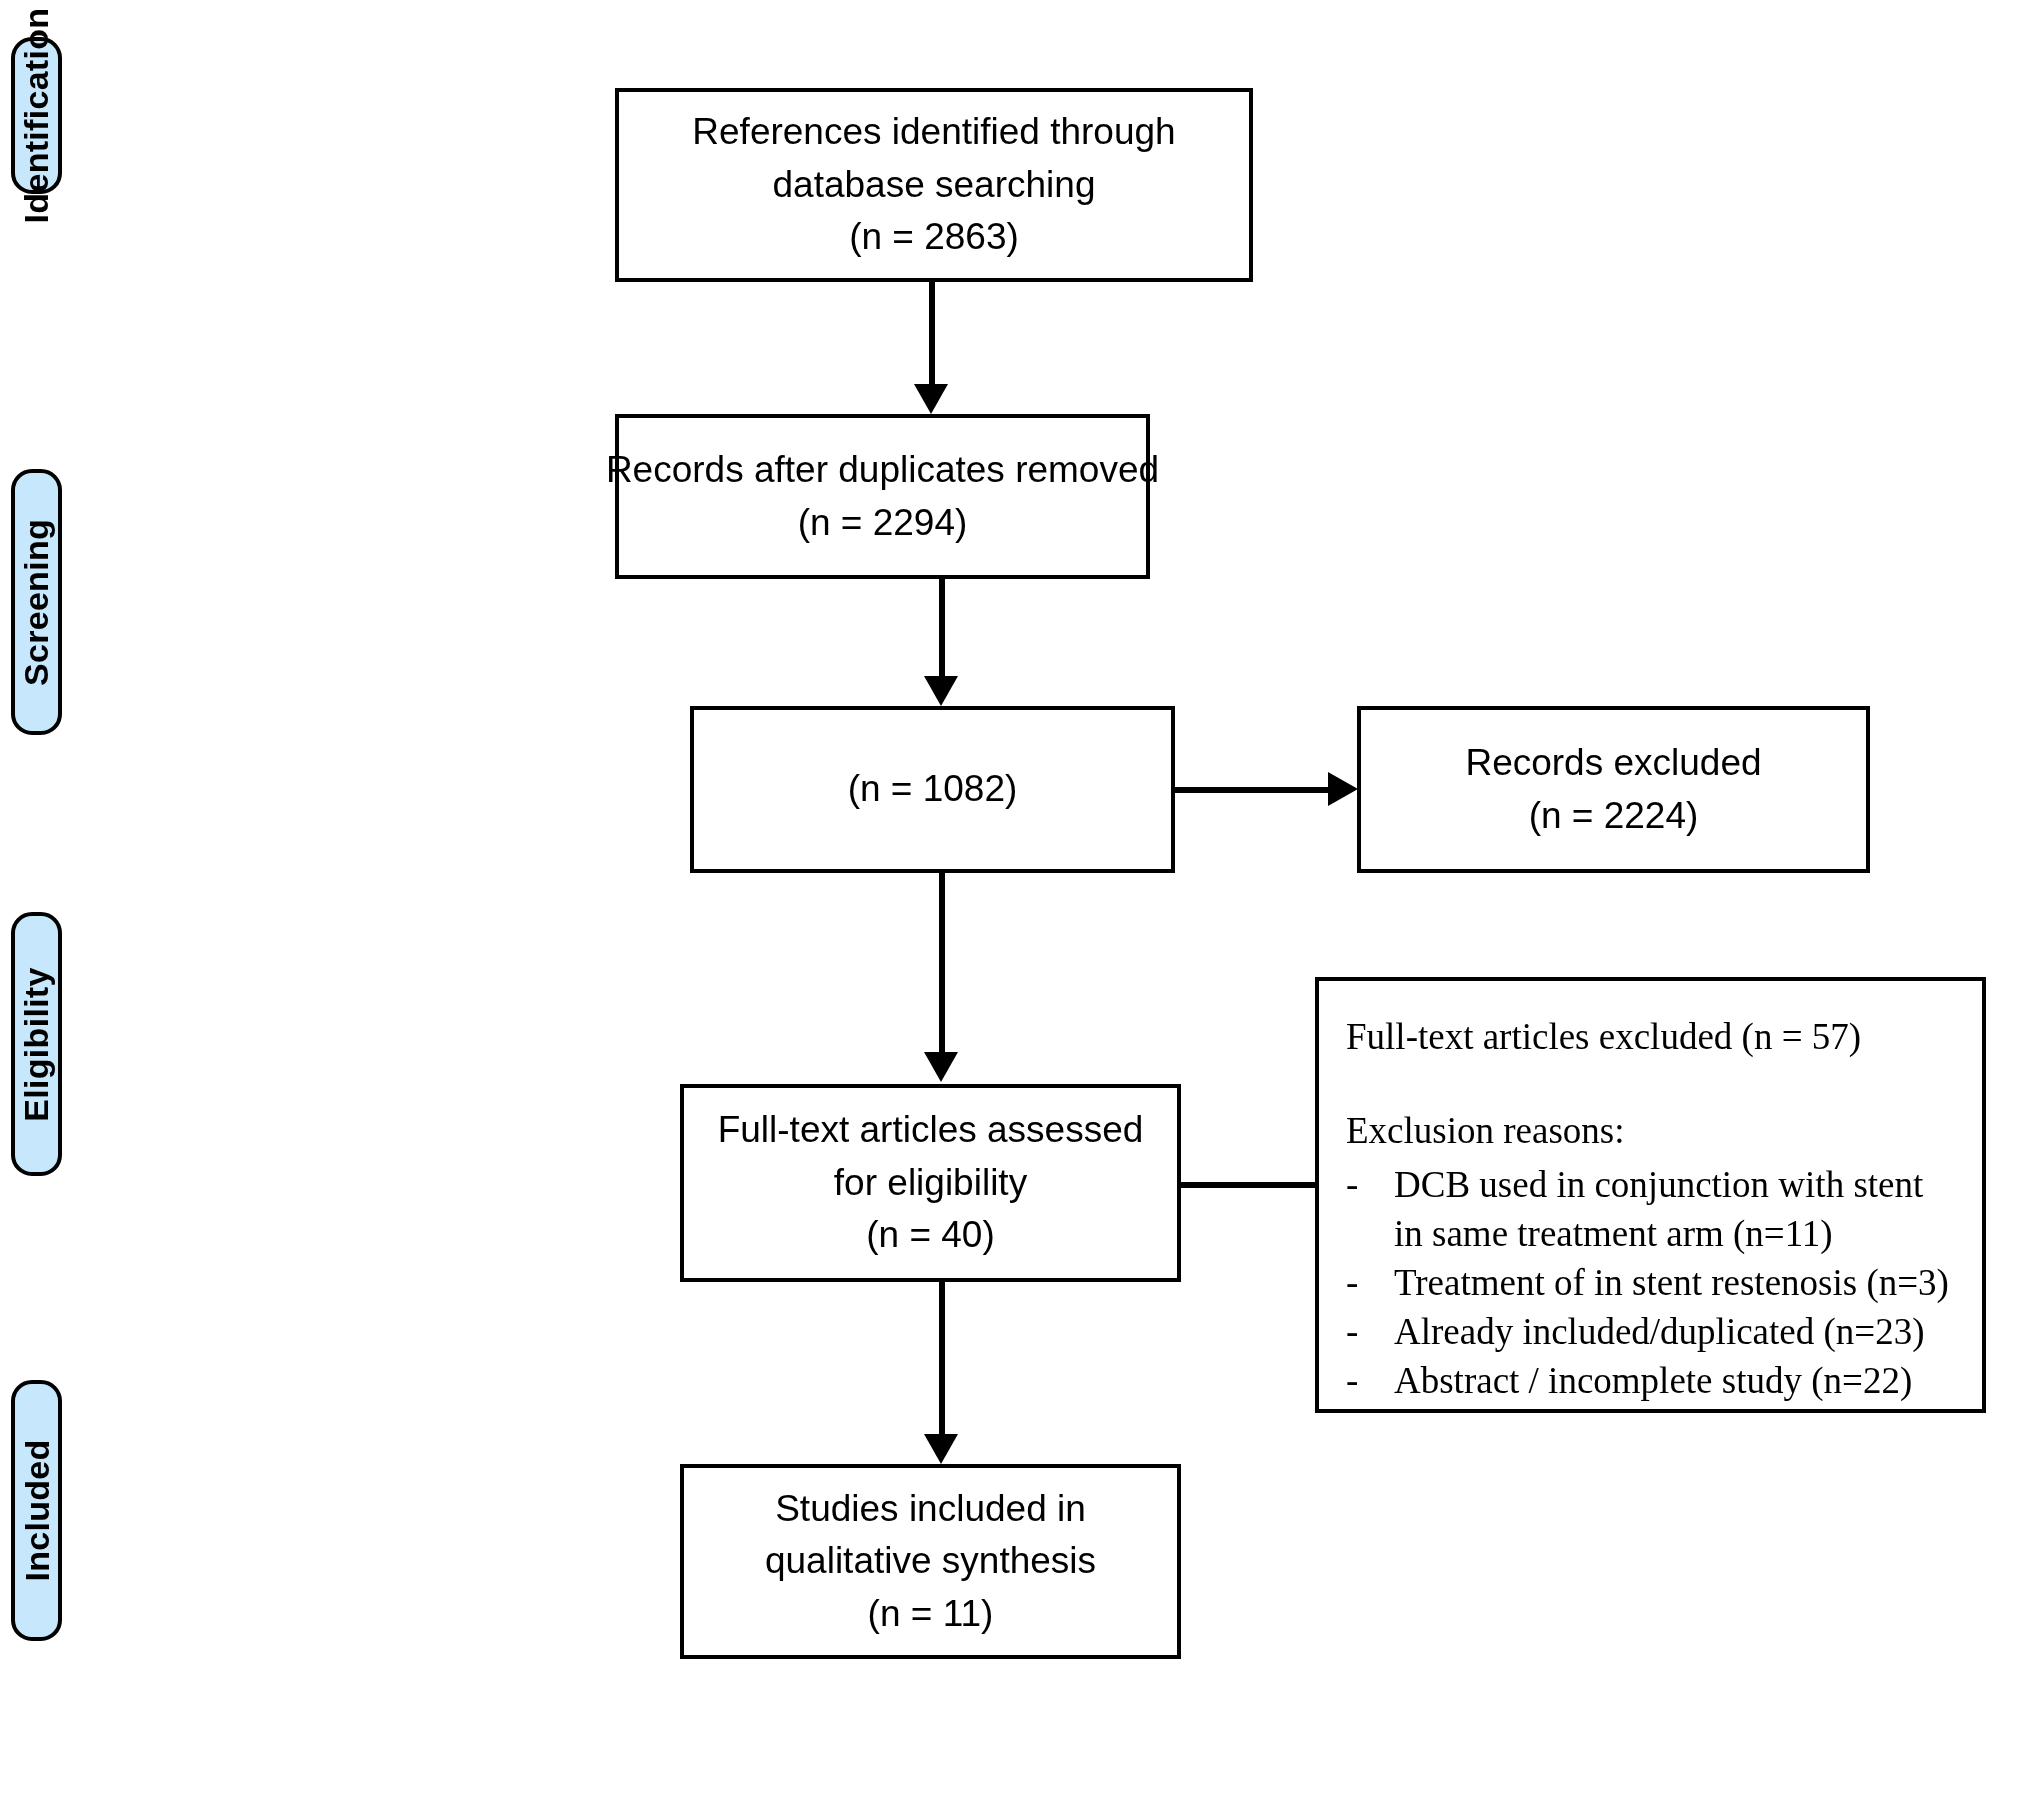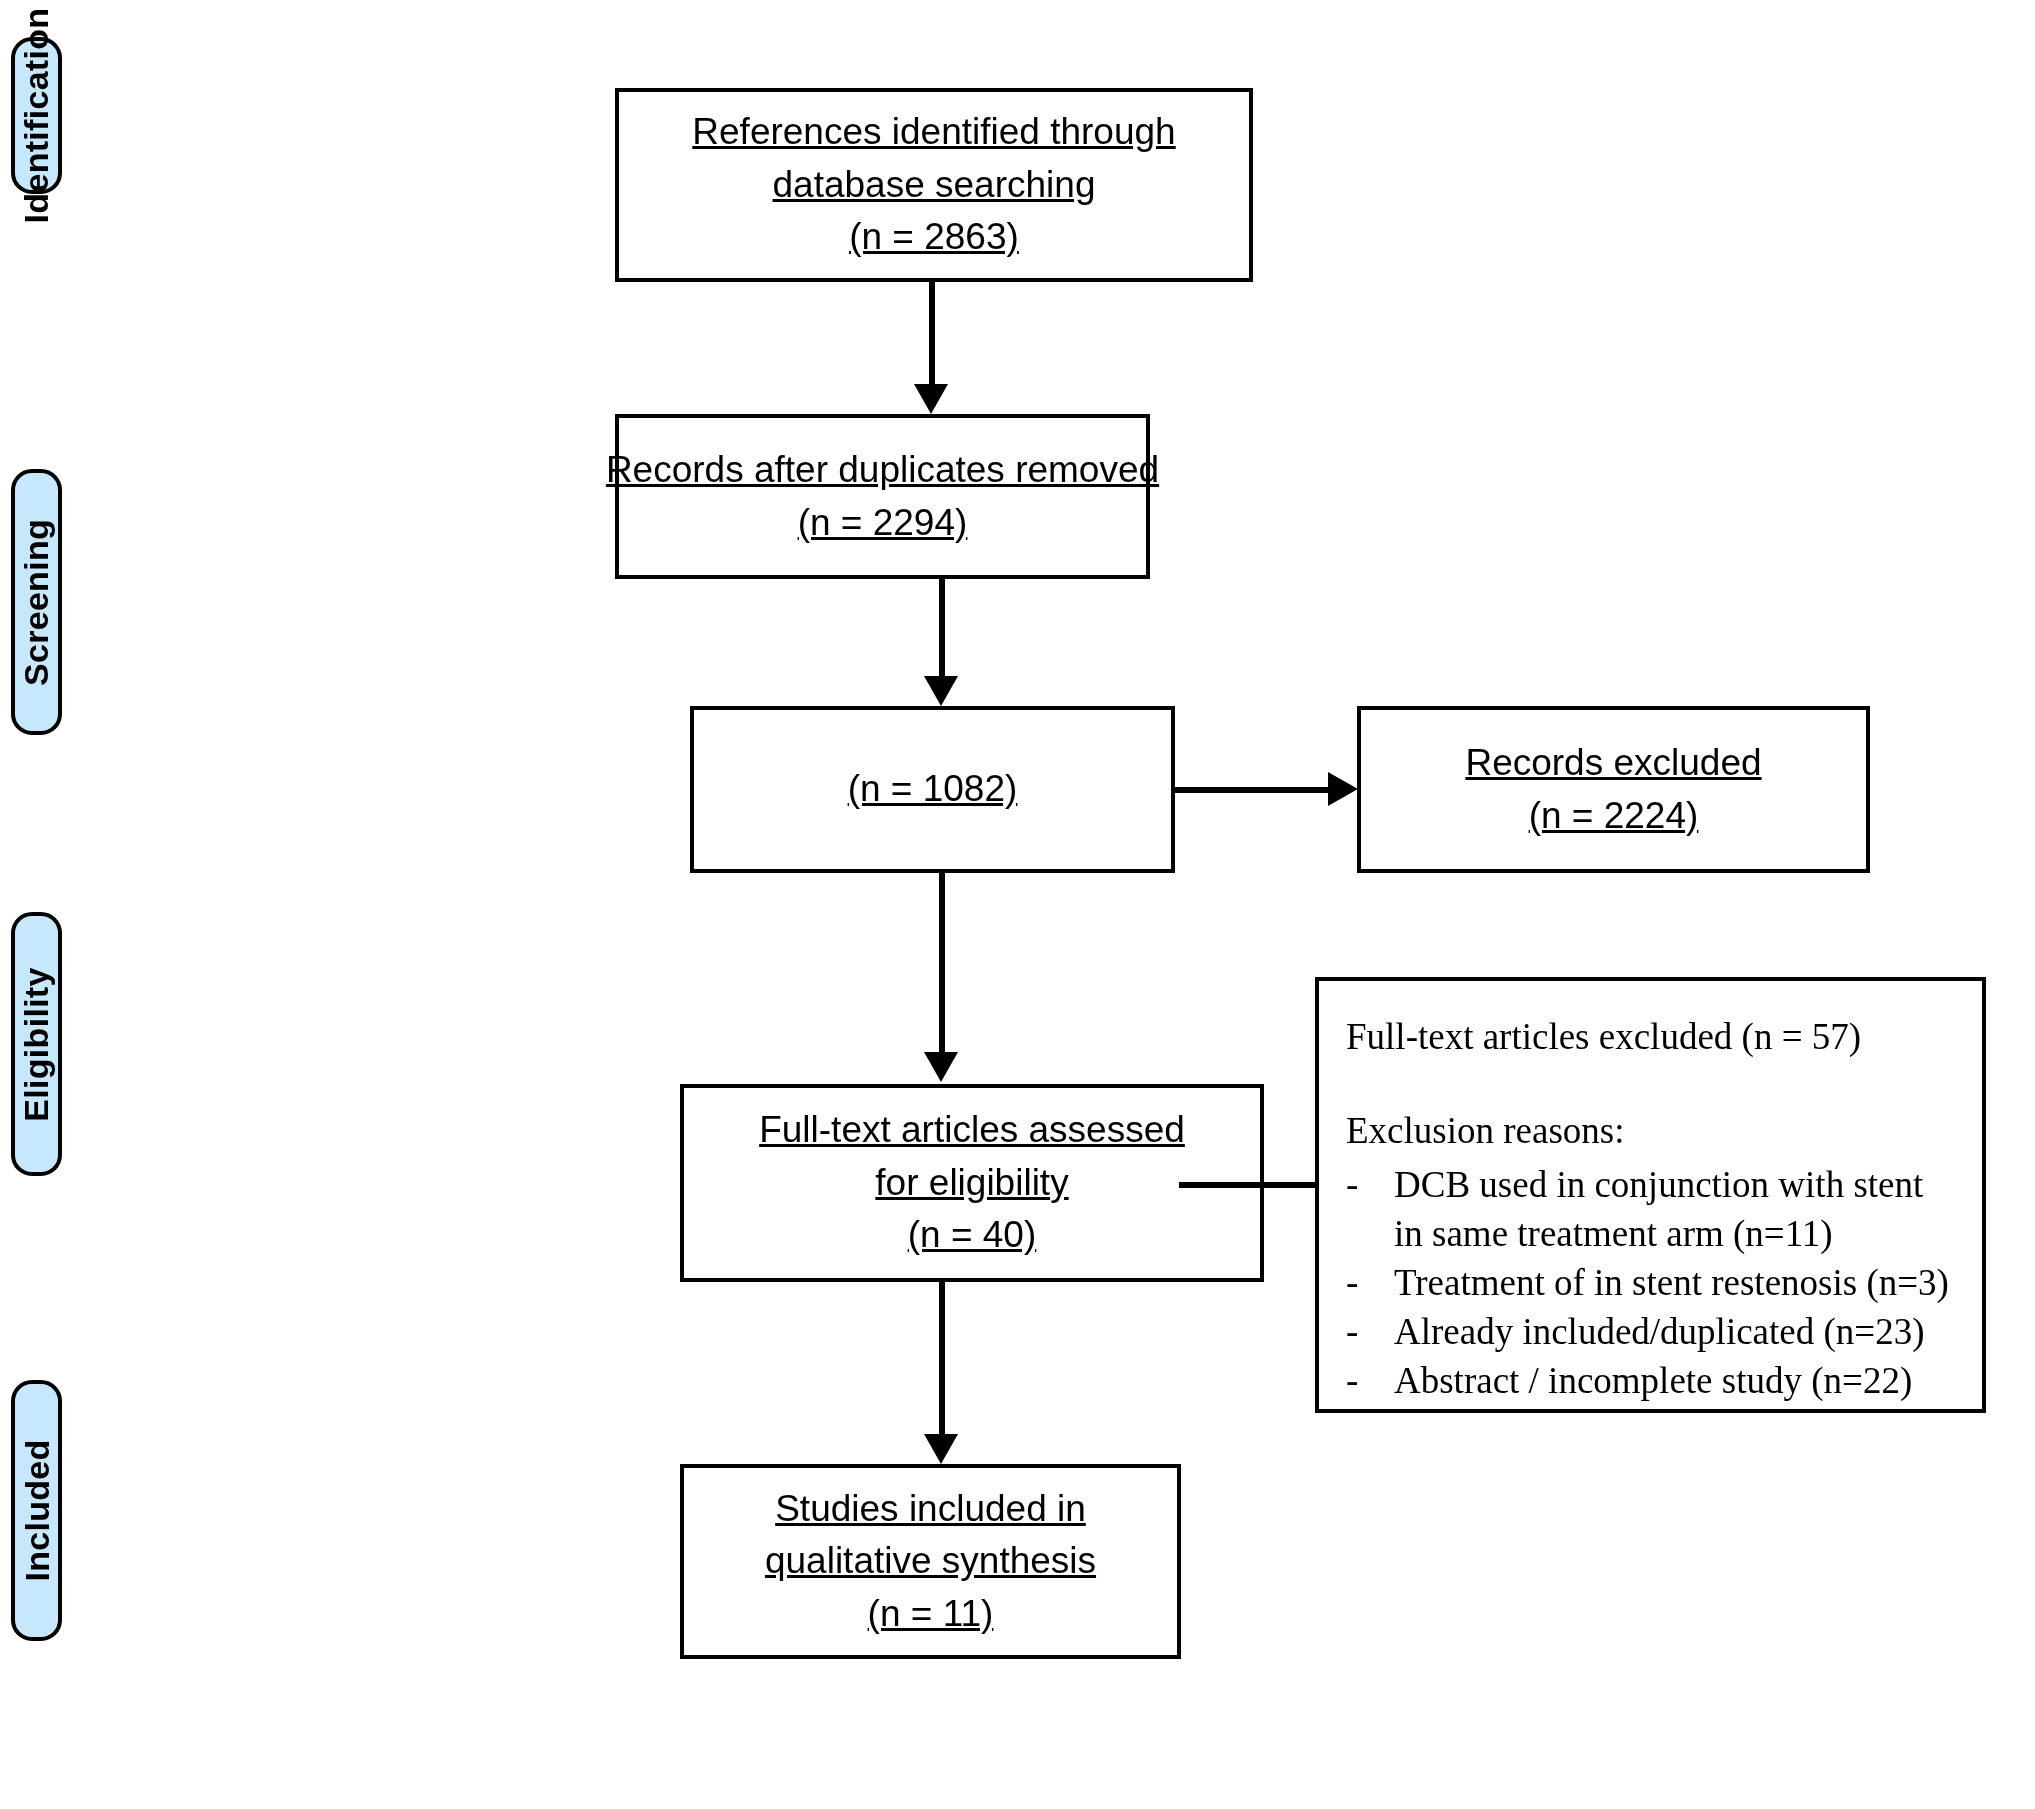--- a/index.html
+++ b/index.html
@@ -48,21 +48,20 @@
     flex-direction: column;
     align-items: center;
     justify-content: center;
     color: #000000;
   }
   .flow-box .line {
     font-size: 37px;
     line-height: 1.42;
     text-align: left;
     white-space: nowrap;
-    text-decoration: underline;
   }
 
   
   .detail-box {
     position: absolute;
     background: #ffffff;
     border: 4.3px solid #000000;
     box-sizing: border-box;
     padding: 32px 23.6px 25px 27px;
     color: #000000;
@@ -171,21 +170,21 @@
   <div class="arrow-right" style="left:1328px; top:772px;"></div>
 
   <div class="flow-box" style="left:1357px; top:706px; width:513px; height:167px;">
     <div class="line">Records excluded</div>
     <div class="line">(n = 2224)</div>
   </div>
 
   <div class="v-line" style="left:939px; top:872px; width:5.6px; height:183px;"></div>
   <div class="arrow-down" style="left:924px; top:1052px;"></div>
 
-  <div class="flow-box" style="left:680px; top:1084px; width:584px; height:198px;">
+  <div class="flow-box" style="left:680px; top:1084px; width:501px; height:198px;">
     <div class="line">Full-text articles assessed</div>
     <div class="line">for eligibility</div>
     <div class="line">(n = 40)</div>
   </div>
 
   <div class="h-line" style="left:1179px; top:1182px; width:152px; height:5.6px;"></div>
   <div class="arrow-right" style="left:1328px; top:1167px;"></div>
 
   <div class="detail-box" style="left:1315px; top:977px; width:671px; height:436px;font-family:Liberation Serif, serif;">
     <div class="detail-heading">Full-text articles excluded (n = 57)</div>

